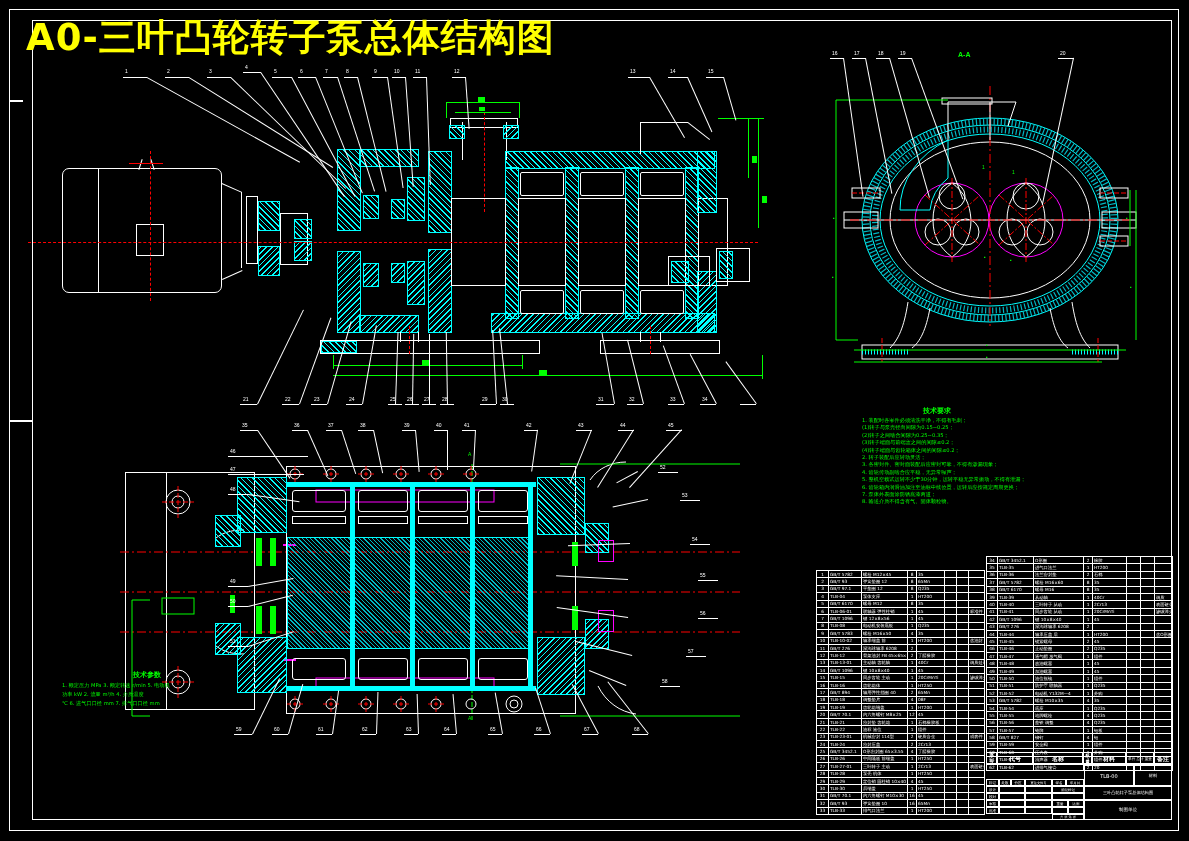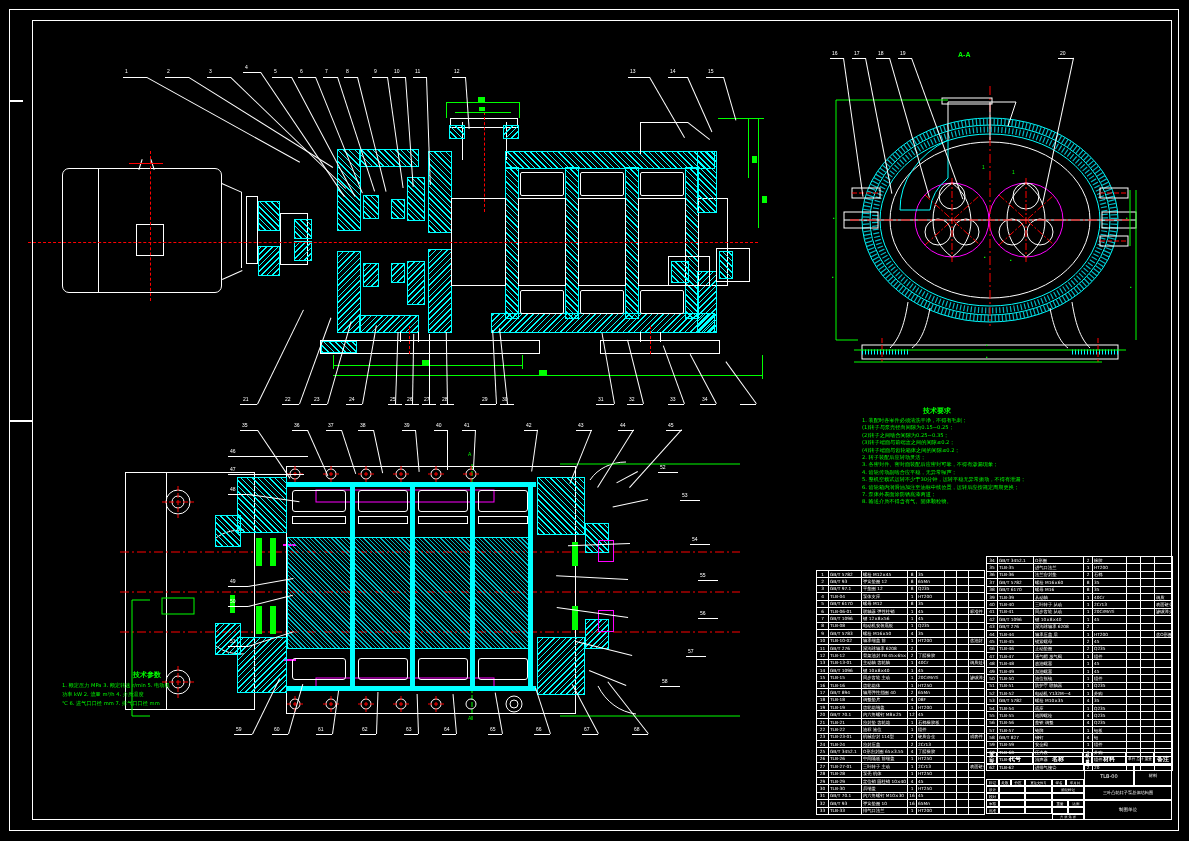--- a/index.html
+++ b/index.html
@@ -82,20 +82,21 @@
 <body>
 
 <div id="root">
 
   <div class="abs frame-outer"></div>
   <div class="abs frame-inner"></div>
 
   <div class="ln" style="left:9px;top:420px;width:23px;height:1.5px;"></div>
   <div class="ln" style="left:9px;top:100px;width:14px;height:1.5px;"></div>
 
+  <div class="abs sheet-title">A0-三叶凸轮转子泵总体结构图</div>
 
   <div class="abs" style="left:0;top:0;width:800px;height:400px;">
 
     <div class="box-w" style="left:62px;top:168px;width:160px;height:125px;border-radius:7px;"></div>
     <div class="ln" style="left:98px;top:169px;width:1px;height:123px;"></div>
     <div class="box-w" style="left:136px;top:224px;width:28px;height:32px;"></div>
 
     <div class="ln" style="left:140px;top:159px;width:1px;height:11px;transform:rotate(18deg);"></div>
     <div class="ln" style="left:152px;top:159px;width:1px;height:11px;transform:rotate(-18deg);"></div>
     <div class="ln rd" style="left:129px;top:163px;width:34px;height:1px;"></div>

